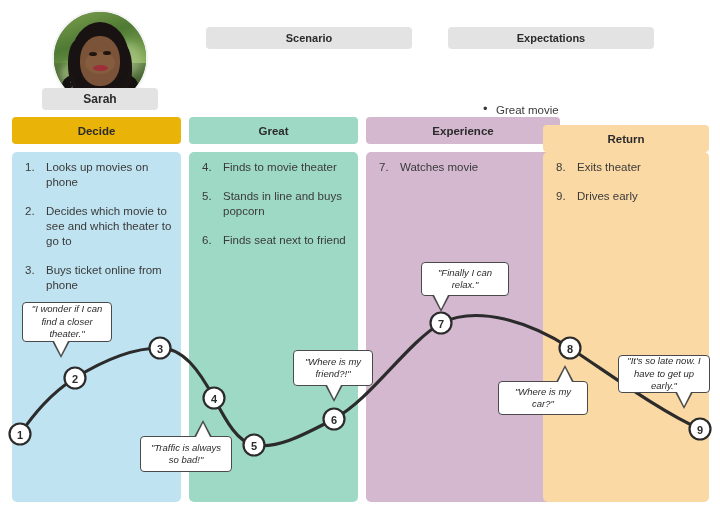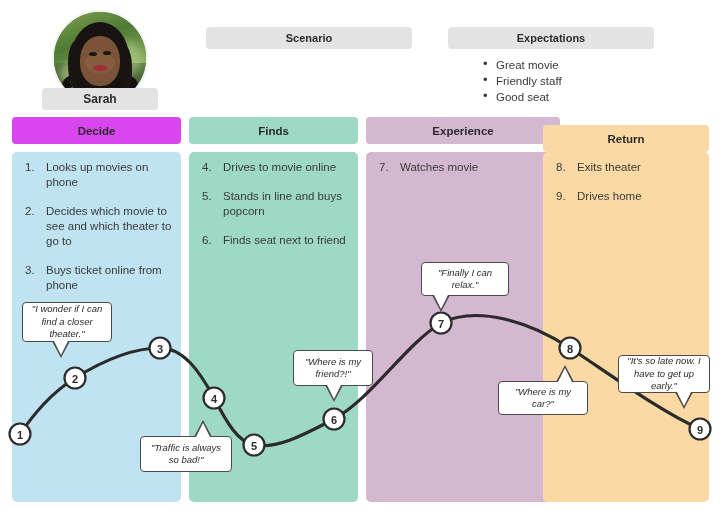--- a/index.html
+++ b/index.html
@@ -66,21 +66,21 @@
     font-size: 11px; font-weight: bold; color: #2b2b2b;
     display: flex; align-items: center; justify-content: center;
   }
   .panel-body { position: absolute; font-size: 11.5px; line-height: 16px; color: #3a3a3a; }
 
   #scenario-head { left: 206px; top: 27px; width: 206px; }
   #scenario-body { left: 208px; top: 57px; width: 196px; }
   #expect-head   { left: 448px; top: 27px; width: 206px; }
   #expect-body   { left: 480px; top: 57px; width: 190px; }
   #expect-body ul { list-style: none; }
-  #expect-body li { position: relative; padding-left: 16px; }
+  #expect-body li { position: relative; padding-left: 16px; margin-top: 45px; }
   #expect-body li::before {
     content: "\2022"; position: absolute; left: 3px; top: -1px;
     font-size: 13px; color: #3a3a3a;
   }
 
   
   .phase-pill {
     position: absolute; top: 117px; height: 27px; border-radius: 4px;
     font-size: 11.5px; font-weight: bold; color: #2b2b2b;
     display: flex; align-items: center; justify-content: center;
@@ -171,22 +171,22 @@
 
   <div class="panel-head" id="expect-head">Expectations</div>
   <div class="panel-body" id="expect-body">
     <ul>
       <li>Great movie</li>
       <li>Friendly staff</li>
       <li>Good seat</li>
     </ul>
   </div>
 
-  <div class="phase-pill c1" style="background: #d946ef; text-align: right;">Decide</div>
-  <div class="phase-pill c2" style="background: rgb(158, 217, 197);">Finds</div>
+  <div class="phase-pill c1" style="background: #eab308; text-align: right;">Decide</div>
+  <div class="phase-pill c2" style="background: rgb(158, 217, 197);">Great</div>
   <div class="phase-pill c3" style="background: rgb(211, 184, 208);">Experience</div>
   <div class="phase-pill c4" style="background: rgb(251, 217, 164); margin-top: 8px;">Return</div>
 
   <div class="phase-col c1" style="background: rgb(191, 227, 240);"></div>
   <div class="phase-col c2" style="background: rgb(158, 217, 197);"></div>
   <div class="phase-col c3" style="background: rgb(211, 184, 208);"></div>
   <div class="phase-col c4" style="background: rgb(251, 217, 164);"></div>
 
   <div class="steps s1">
     <div class="step">
@@ -199,21 +199,21 @@
     </div>
     <div class="step">
       <span class="num">3.</span>
       <span>Buys ticket online from phone</span>
     </div>
   </div>
 
   <div class="steps s2">
     <div class="step">
       <span class="num">4.</span>
-      <span>Drives to movie online</span>
+      <span>Finds to movie theater</span>
     </div>
     <div class="step">
       <span class="num">5.</span>
       <span>Stands in line and buys popcorn</span>
     </div>
     <div class="step">
       <span class="num">6.</span>
       <span>Finds seat next to friend</span>
     </div>
   </div>
@@ -225,21 +225,21 @@
     </div>
   </div>
 
   <div class="steps s4">
     <div class="step">
       <span class="num">8.</span>
       <span>Exits theater</span>
     </div>
     <div class="step">
       <span class="num">9.</span>
-      <span>Drives home</span>
+      <span>Drives early</span>
     </div>
   </div>
 
   <svg id="journey" viewBox="0 0 720 510">
     <path id="curve" fill="none" stroke="#2b2b2b" stroke-width="3.2" stroke-linecap="round" d="M 20 434 C 34 414, 50 394, 75 378 C 104 360, 133 348, 160 348 C 183 348, 199 370, 214 398 C 227 423, 238 442, 254 445 C 276 449, 300 437, 334 419 C 372 398, 405 345, 441 323 C 478 305, 530 322, 570 348 C 611 375, 661 412, 700 429"></path>
     <g id="nodes">
         <circle cx="20" cy="434" r="10.5" fill="#ffffff" stroke="#2b2b2b" stroke-width="2.2"></circle>
         <text x="20" y="434.5" class="node-label">1</text>
         <circle cx="75" cy="378" r="10.5" fill="#ffffff" stroke="#2b2b2b" stroke-width="2.2"></circle>
         <text x="75" y="378.5" class="node-label">2</text>

